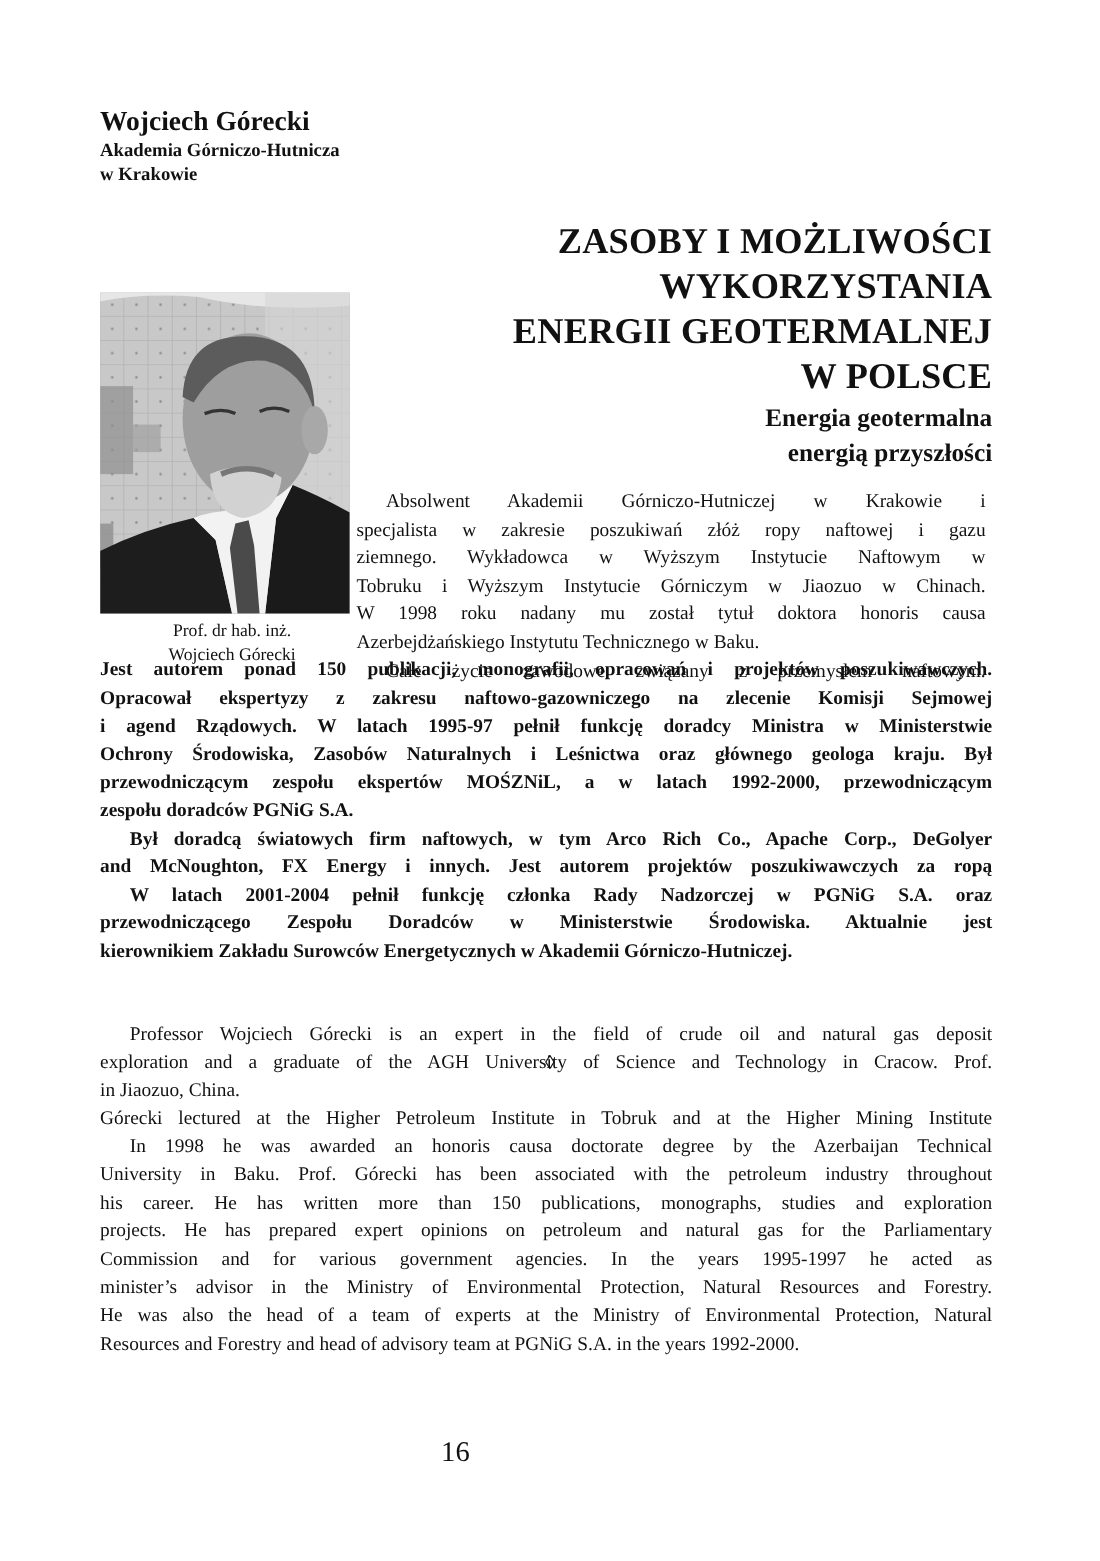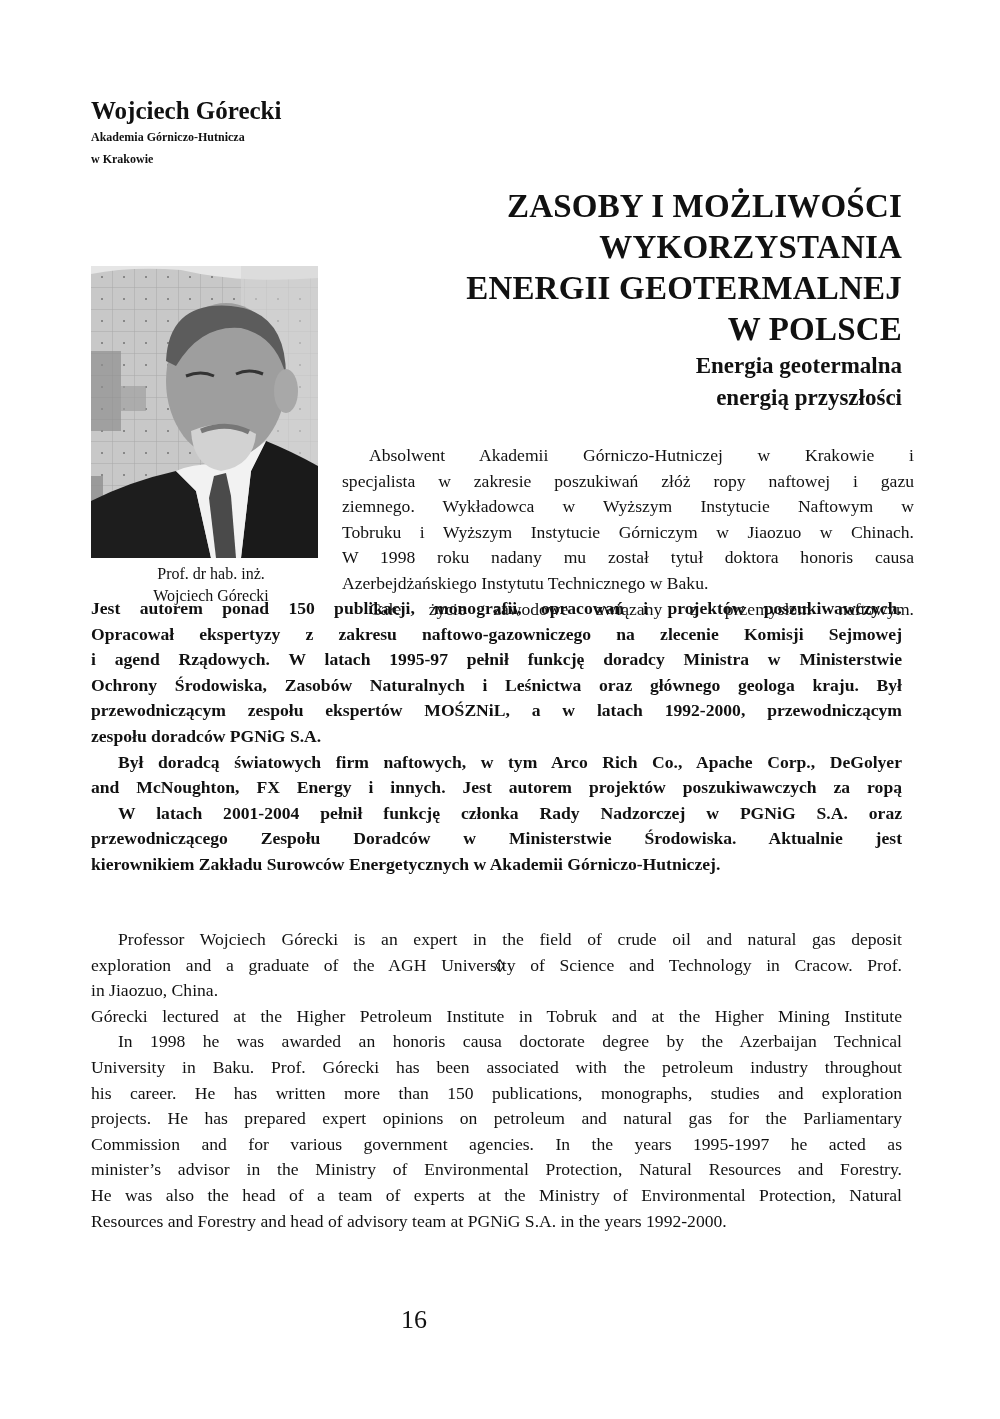--- a/index.html
+++ b/index.html
@@ -1,31 +1,31 @@
 <!DOCTYPE html>
 <html><head>
 <meta charset="utf-8">
 <style>
   html, body { margin: 0; padding: 0; background: #ffffff; }
   body { width: 1000px; height: 1419px; position: relative; overflow: hidden;
          font-family: "Liberation Serif", "DejaVu Serif", serif; color: #111; }
   .author { position: absolute; left: 91px; top: 96px; }
   .author-name { font-weight: bold; font-size: 25px; line-height: 30px; }
-  .author-aff { font-weight: bold; font-size: 12px; line-height: 22px; }
-  .title-block { position: absolute; right: 98px; top: 186px; text-align: right; }
+  .author-aff { font-weight: bold; font-size: 17px; line-height: 22px; }
+  .title-block { position: absolute; right: 98px; top: 200px; text-align: right; }
   .title-line { font-weight: bold; font-size: 33px; line-height: 41px; letter-spacing: 0.2px; }
   .subtitle-line { font-weight: bold; font-size: 23px; line-height: 32px; }
   .photo { position: absolute; left: 91px; top: 266px; width: 227px; height: 292px; overflow: hidden; background: #b9b9b9; }
   .caption { position: absolute; left: 91px; top: 563px; width: 240px; text-align: center;
              font-size: 16px; line-height: 22px; }
   .body-text { font-size: 17.6px; line-height: 25.6px; }
   .line { white-space: nowrap; display: block; text-align: justify; text-align-last: justify; }
   .line.last { text-align-last: left; }
   .indent { padding-left: 27px; }
-  .pl-block { position: absolute; left: 342px; top: 443px; width: 572px; }
+  .pl-block { position: absolute; left: 324px; top: 443px; width: 572px; }
   .pl-block2 { position: absolute; left: 91px; top: 596px; width: 811px; font-weight: bold; }
   .diamond { position: absolute; left: 0; width: 1000px; top: 956px; text-align: center; font-size: 18px; }
   .en-block { position: absolute; left: 91px; top: 927px; width: 811px; }
   .pagenum { position: absolute; left: 0; width: 828px; top: 1305px; text-align: center; font-size: 26px; }
 </style>
 </head>
 <body>
 
 <div class="author">
   <div class="author-name">Wojciech Górecki</div>

